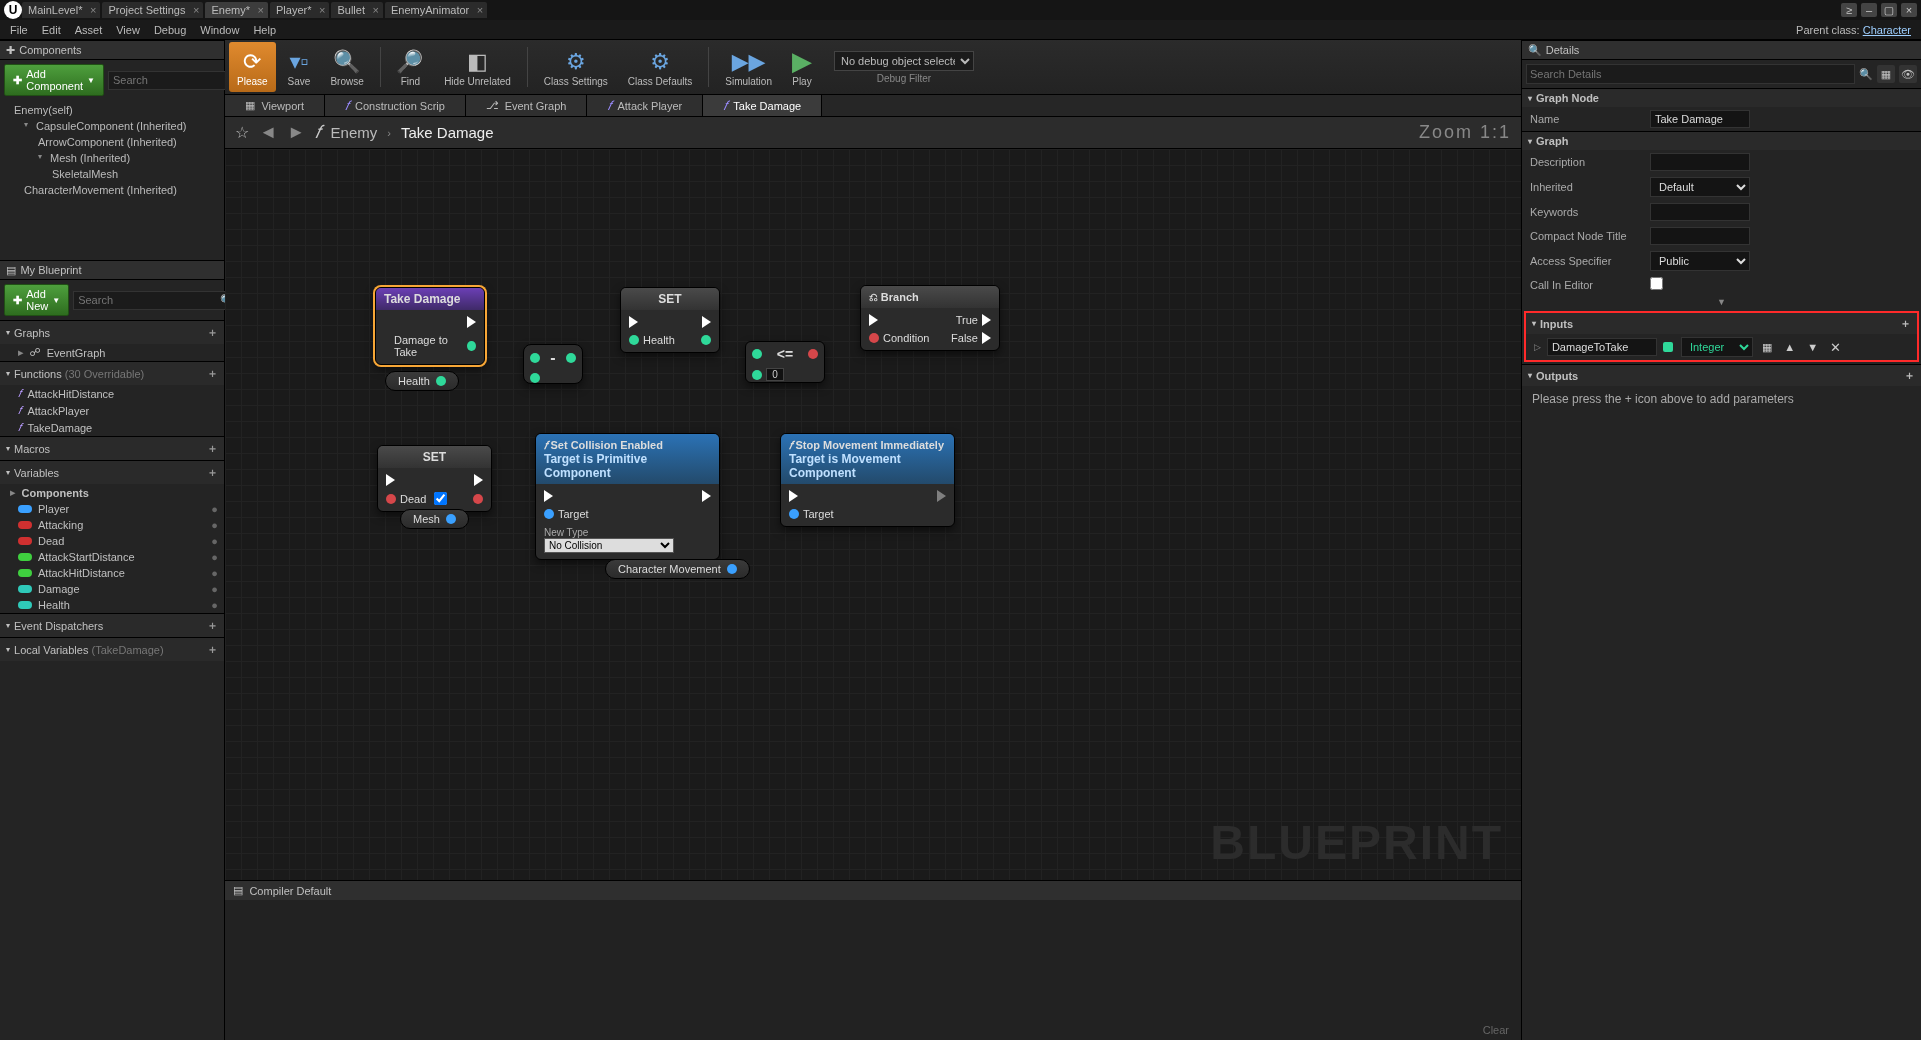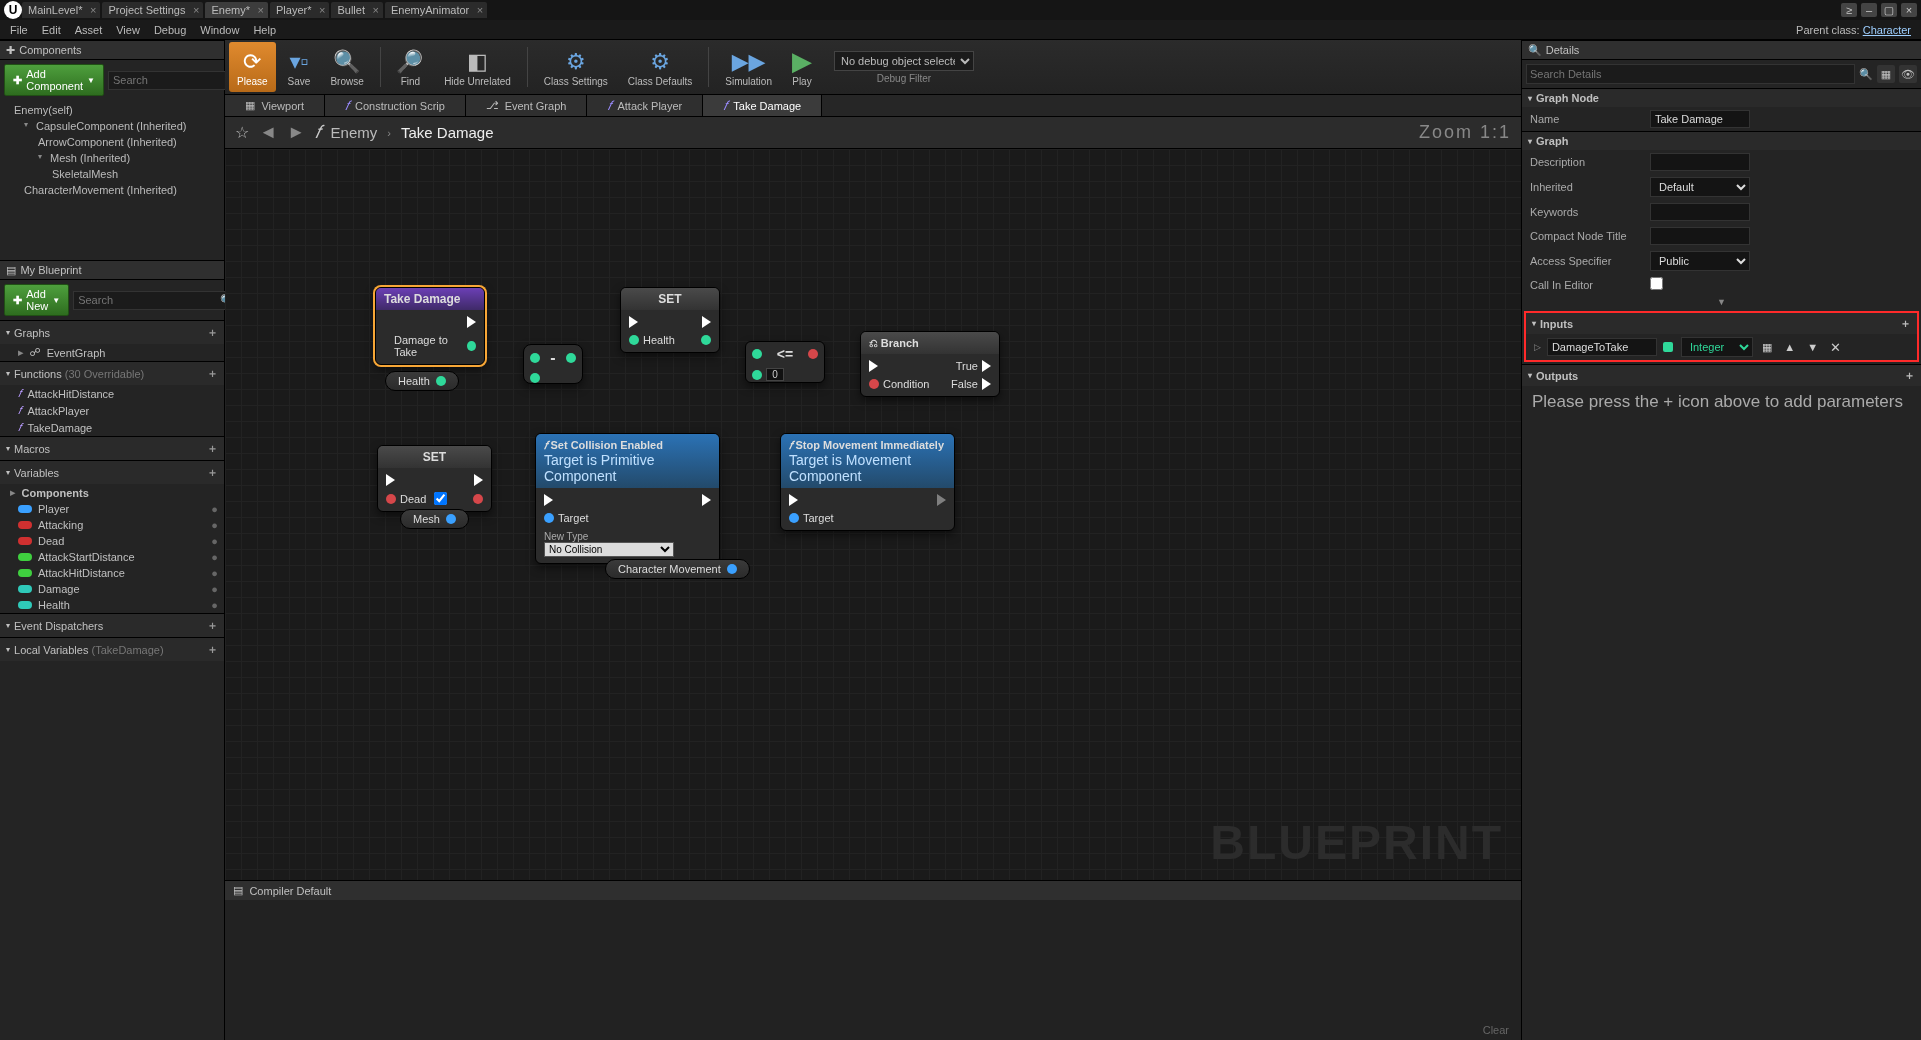--- a/index.html
+++ b/index.html
@@ -81,21 +81,21 @@
   background-size: 16px 16px; }
 .watermark { position: absolute; right: 18px; bottom: 10px; font-size: 48px; font-weight: 800; color: #2c2c2c; letter-spacing: 2px; font-family: Arial; }
 
 
 .node { position: absolute; background: #2b2b2b; border: 1px solid #000; border-radius: 6px; box-shadow: 0 4px 8px rgba(0,0,0,.5); color: #ddd; }
 .node.selected { box-shadow: 0 0 0 2px #f7a636, 0 4px 10px rgba(0,0,0,.6); }
 .node .nhead { padding: 4px 8px; border-radius: 5px 5px 0 0; font-weight: 600; font-size: 12px; }
 .node .nhead.purple { background: linear-gradient(#6b3fb5,#3f2a68); }
 .node .nhead.blue { background: linear-gradient(#2b72b5,#234a6b); }
 .node .nhead.grey { background: linear-gradient(#4a4a4a,#333); }
-.node .nhead .sub { font-weight: 400; font-size: 14px; color: #bfe0ff; display: block; }
+.node .nhead .sub { font-weight: 700; font-size: 12px; color: #bfe0ff; display: block; }
 .node .nbody { padding: 6px 8px; display: flex; flex-direction: column; gap: 6px; position: relative; }
 .nrow { display: flex; justify-content: space-between; align-items: center; gap: 10px; }
 .pin { display: flex; align-items: center; gap: 4px; font-size: 11px; }
 .pinport { width: 10px; height: 10px; border-radius: 50%; background: #2fd99a; display: inline-block; }
 .pinport.red { background: #d6474a; } .pinport.blue { background: #3aa0ff; }
 .execport { width: 0; height: 0; border-top: 6px solid transparent; border-bottom: 6px solid transparent; border-left: 9px solid #fff; display: inline-block; }
 .execport.out { border-left-color: #fff; }
 .pillnode { position: absolute; background: linear-gradient(#3a3a3a,#2b2b2b); border: 1px solid #000; border-radius: 12px; padding: 3px 12px; color: #ddd; display: flex; align-items: center; gap: 6px; }
 
 svg.wires { position: absolute; inset: 0; pointer-events: none; }
@@ -117,21 +117,21 @@
 .rightcol .prop .v { flex: 1; }
 .rightcol .prop input[type="text"], .rightcol .prop select { width: 100px; background: #141414; border: 1px solid #333; color: #ddd; padding: 2px 4px; }
 .rightcol .prop input[type="checkbox"] { }
 .inputs-highlight { border: 2px solid #ff2a2a; margin: 2px; }
 .paramrow { display: flex; align-items: center; padding: 3px 8px; gap: 6px; }
 .paramrow .name { background: #141414; border: 1px solid #333; color: #ddd; padding: 2px 4px; width: 110px; }
 .paramrow select.type { background: #141414; border: 1px solid #333; color: #2fd99a; padding: 2px 4px; width: 72px; }
 .paramrow .typecolor { width: 10px; height: 10px; background: #2fd99a; border-radius: 2px; display: inline-block; margin-right: 2px; }
 .paramrow .ctrl { color: #ccc; padding: 0 3px; }
 .paramrow .ctrl.del { font-size: 13px; }
-.empty-msg { padding: 6px 10px; color: #aaa; font-size: 17px; }
+.empty-msg { padding: 6px 10px; color: #aaa; font-size: 12px; }
 .expand-arrow { text-align: center; color: #888; padding: 2px; font-size: 9px; }
 </style>
 </head>
 <body>
 
 <div class="titletabs">
   <span class="elogo">U</span>
   <div class="tab">
       <span>MainLevel*</span>
       <span class="x">×</span>
@@ -486,21 +486,21 @@
           <div class="nrow">
               <span class="pin">
                 <span class="pinport"></span>
                 <input style="width: 18px; background: rgb(17, 17, 17); border: 1px solid rgb(68, 68, 68); color: rgb(204, 204, 204); font-size: 10px; text-align: center;" value="0">
               </span>
               <span></span>
             </div>
         </div>
       </div>
 
-      <div class="node" style="left:635px;top:136px;width:140px;margin-top:46px;">
+      <div class="node" style="left:635px;top:136px;width:140px;">
         <div class="nhead grey"><span>⎌ </span><span>Branch</span></div>
         <div class="nbody">
           <div class="nrow">
               <span class="execport"></span>
               <span class="pin">
                 <span>True</span>
                 <span class="execport out"></span>
               </span>
             </div>
           <div class="nrow">

